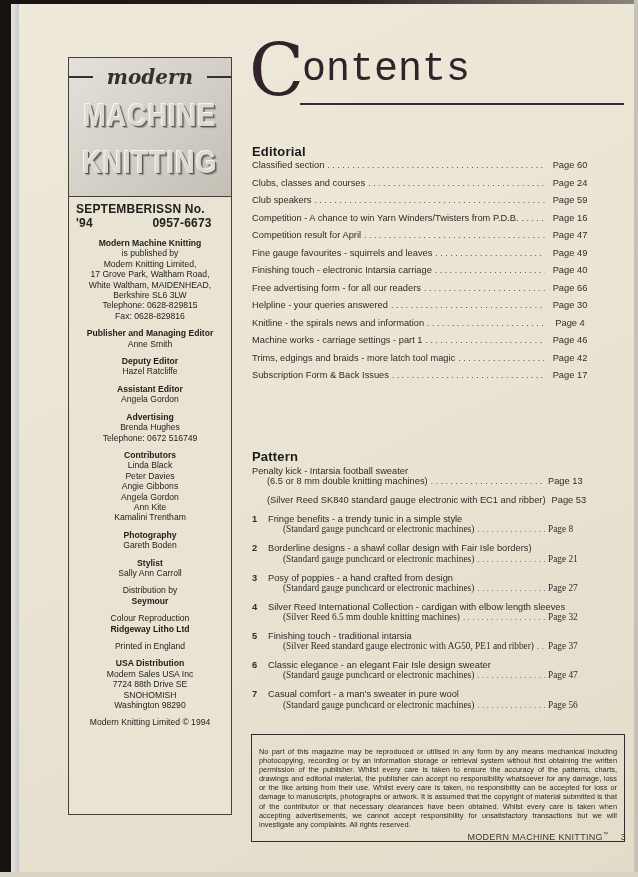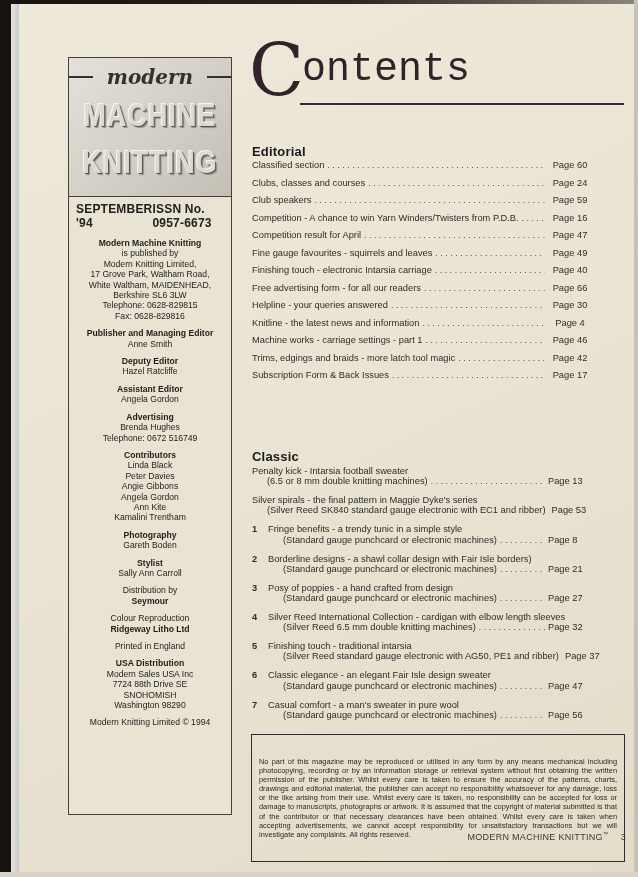--- a/index.html
+++ b/index.html
@@ -49,25 +49,25 @@
     margin-bottom:7.5px;color:#2e2c29;}
   .toc-title{flex:0 0 auto;white-space:nowrap;}
   .dots{flex:1 1 auto;overflow:hidden;white-space:nowrap;margin:0 3px;color:#45423d;letter-spacing:2.6px;font-size:8.5px;}
   .dots::after{content:"..........................................................................................................................";}
   .toc-page{flex:0 0 auto;width:44px;white-space:nowrap;}
 
   .pat-list{position:absolute;left:252px;top:466px;width:340px;}
   .pat-item{margin-bottom:8.8px;font-size:9.3px;line-height:10.2px;color:#2e2c29;}
   .pat-num{display:inline-block;width:16px;font-weight:bold;}
   .pat-item .pat-line2{display:flex;align-items:baseline;}
-  .pat-item.numbered .pat-line2{padding-left:16px;}
+  .pat-item.numbered .pat-line2{padding-left:16px;font-family:Liberation Serif, serif;}
   .pat-spec{flex:0 0 auto;white-space:nowrap;padding-left:15px;}
 
   .disclaimer{position:absolute;left:251px;top:734px;width:374px;border:1px solid #2f2c27;
-    padding:22px 7px;font-size:7.4px;line-height:9.1px;text-align:justify;color:#2a2824;
+    padding:12px 7px;font-size:7.4px;line-height:9.1px;text-align:justify;color:#2a2824;
     box-sizing:border-box;background:transparent;}
 
   .footer{position:absolute;left:252px;top:831px;width:374px;text-align:right;
     font-size:9px;color:#3a3833;letter-spacing:0.3px;}
   .footer .tm{font-size:5.5px;vertical-align:super;}
   .footer .pagenum{margin-left:12px;}
 </style>
 </head>
 <body>
 
@@ -207,53 +207,52 @@
         <span class="toc-title">Free advertising form - for all our readers</span>
         <span class="dots"></span>
         <span class="toc-page">Page 66</span>
       </div>
       <div class="toc-row">
         <span class="toc-title">Helpline - your queries answered</span>
         <span class="dots"></span>
         <span class="toc-page">Page 30</span>
       </div>
       <div class="toc-row">
-        <span class="toc-title">Knitline - the latest news and information</span>
+        <span class="toc-title">Knitline - the spirals news and information</span>
         <span class="dots"></span>
         <span class="toc-page">Page 4</span>
       </div>
       <div class="toc-row">
         <span class="toc-title">Machine works - carriage settings - part 1</span>
         <span class="dots"></span>
         <span class="toc-page">Page 46</span>
       </div>
       <div class="toc-row">
         <span class="toc-title">Trims, edgings and braids - more latch tool magic</span>
         <span class="dots"></span>
         <span class="toc-page">Page 42</span>
       </div>
       <div class="toc-row">
         <span class="toc-title">Subscription Form &amp; Back Issues</span>
         <span class="dots"></span>
         <span class="toc-page">Page 17</span>
       </div>
     </div>
 
-  <div class="sec-head patterns">Classic</div>
+  <div class="sec-head patterns">Pattern</div>
   <div class="pat-list">
       <div class="pat-item">
         <div class="pat-line1"><span class="pat-title">Penalty kick - Intarsia football sweater</span></div>
         <div class="pat-line2">
           <span class="pat-spec">(6.5 or 8 mm double knitting machines)</span>
           <span class="dots"></span>
           <span class="toc-page">Page 13</span>
         </div>
       </div>
       <div class="pat-item">
-        <div class="pat-line1"><span class="pat-title">Silver spirals - the final pattern in Maggie Dyke's series</span></div>
         <div class="pat-line2">
           <span class="pat-spec">(Silver Reed SK840 standard gauge electronic with EC1 and ribber)</span>
           <span class="dots"></span>
           <span class="toc-page">Page 53</span>
         </div>
       </div>
       <div class="pat-item numbered">
         <div class="pat-line1"><span class="pat-num">1</span><span class="pat-title">Fringe benefits - a trendy tunic in a simple style</span></div>
         <div class="pat-line2">
           <span class="pat-spec">(Standard gauge punchcard or electronic machines)</span>

